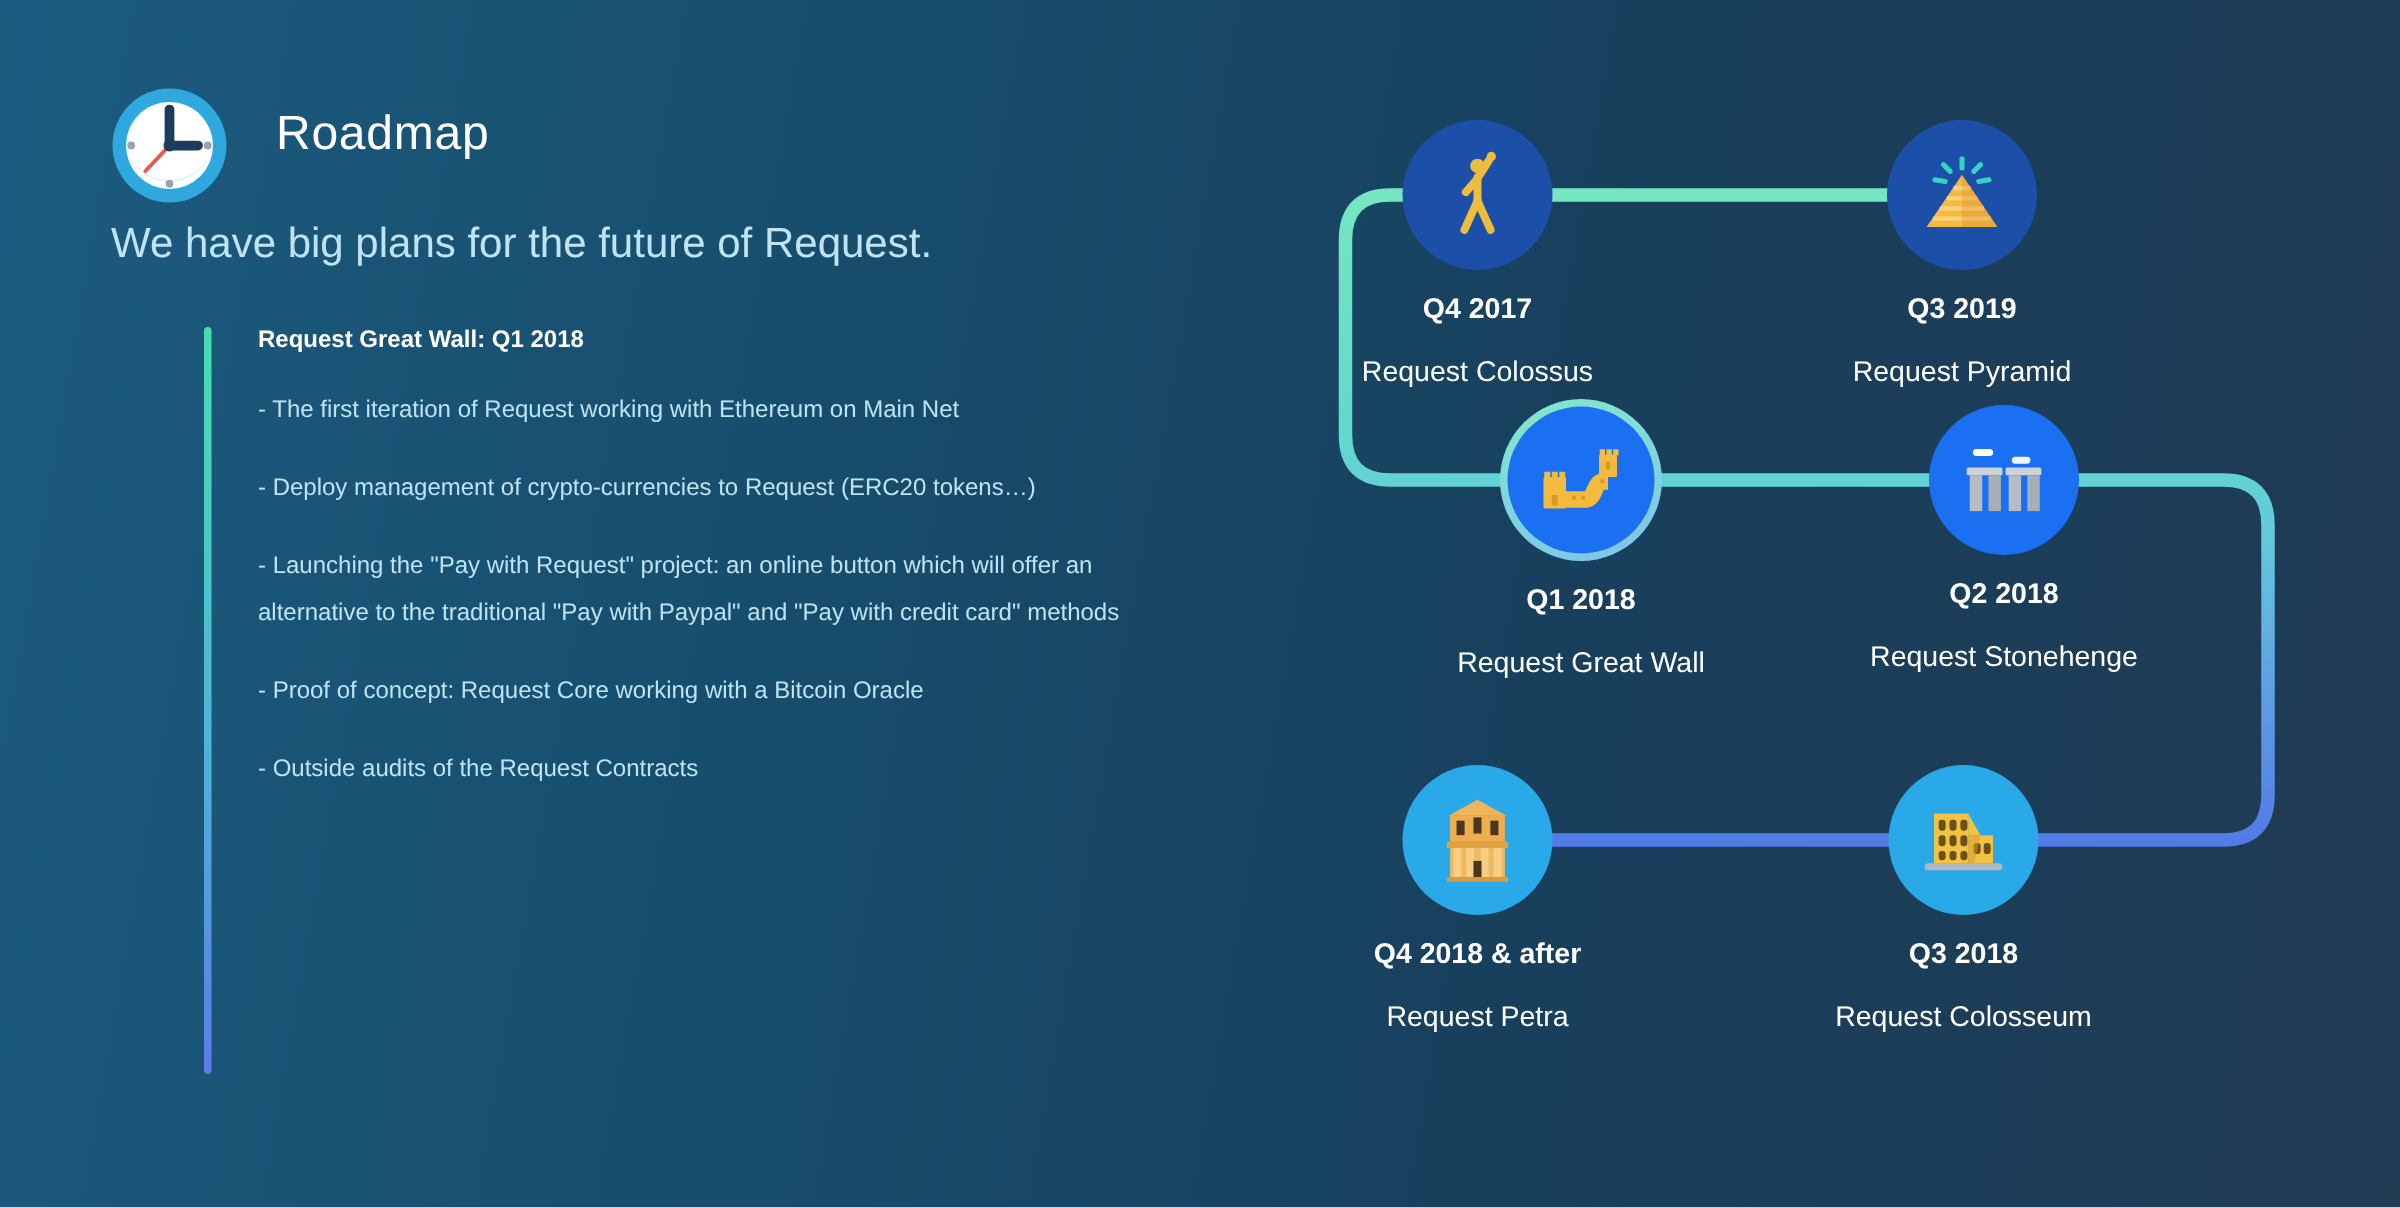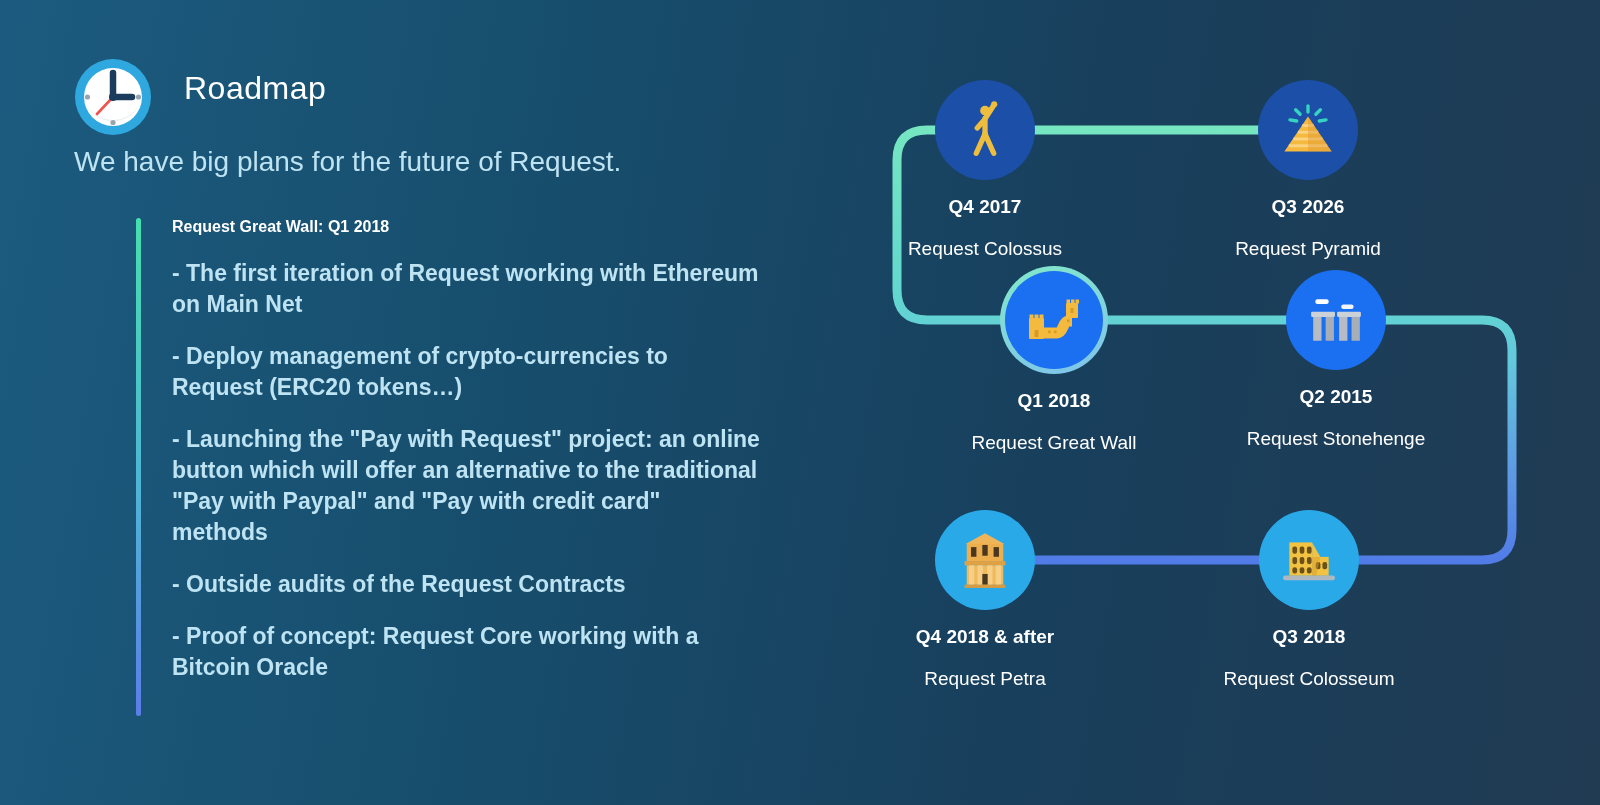--- a/index.html
+++ b/index.html
@@ -36,23 +36,22 @@
   }
   .details{
     position:absolute;left:172px;top:218px;width:590px;
   }
   .details h2{
     margin:0 0 22px 0;
     font-size:16px;font-weight:700;color:#FFFFFF;
   }
   .details p{
     margin:0 0 21px 0;
-    font-size:23px;line-height:31px;
+    font-size:16px;line-height:31px;
     color:var(--body-text,#BEE3F2);
-    font-weight:bold;
   }
   .details p:last-child{margin-bottom:0;}
   
   .timeline-svg{position:absolute;left:0;top:0;width:1600px;height:805px;}
   .milestone{
     position:absolute;width:240px;text-align:center;
   }
   .circle{
     width:100px;height:100px;border-radius:50%;
     margin:0 auto;display:flex;align-items:center;justify-content:center;
@@ -101,22 +100,22 @@
   </div>
   <div class="page-title">Roadmap</div>
   <div class="page-subtitle">We have big plans for the future of Request.</div>
 
   <div class="accent-line"></div>
   <div class="details">
     <h2>Request Great Wall: Q1 2018</h2>
     <p>- The first iteration of Request working with Ethereum on Main Net</p>
     <p>- Deploy management of crypto-currencies to Request (ERC20 tokens…)</p>
     <p>- Launching the "Pay with Request" project: an online button which will offer an alternative to the traditional "Pay with Paypal" and "Pay with credit card" methods</p>
+    <p>- Proof of concept: Request Core working with a Bitcoin Oracle</p>
     <p>- Outside audits of the Request Contracts</p>
-    <p>- Proof of concept: Request Core working with a Bitcoin Oracle</p>
   </div>
 
   <svg class="timeline-svg" viewBox="0 0 1600 805">
     <defs>
       <linearGradient id="pathGrad" gradientUnits="userSpaceOnUse" x1="0" y1="100" x2="0" y2="575">
         <stop offset="0" stop-color="#79E9BE"></stop>
         <stop offset="0.40" stop-color="#62D8CE"></stop>
         <stop offset="0.55" stop-color="#63C8DC"></stop>
         <stop offset="0.80" stop-color="#5E97E4"></stop>
         <stop offset="1" stop-color="#4F77E8"></stop>
@@ -156,21 +155,21 @@
         <polygon points="24,11 45,42 3,42" fill="#F6B93F"></polygon>
         <g stroke="#FBD27E" stroke-width="2.6">
           <line x1="19" y1="19" x2="29" y2="19"></line>
           <line x1="15" y1="25" x2="33" y2="25"></line>
           <line x1="11" y1="31" x2="37" y2="31"></line>
           <line x1="7" y1="37" x2="41" y2="37"></line>
         </g>
         <polygon points="24,11 45,42 24,42" fill="#D98E2B" opacity="0.35"></polygon>
       </svg>
     </div>
-    <div class="quarter">Q3 2026</div>
+    <div class="quarter">Q3 2019</div>
     <div class="m-name">Request Pyramid</div>
   </div>
 
   <div class="milestone m-greatwall">
     <div class="ring">
       <div class="circle bright">
         <svg width="58" height="54" viewBox="0 0 58 54">
           <rect x="4" y="25" width="15" height="21" rx="1" fill="#F3BA3D"></rect>
           <g fill="#F3BA3D">
             <rect x="4.5" y="21.5" width="4" height="4"></rect>
@@ -204,21 +203,21 @@
         <rect x="7" y="3" width="13" height="4.5" rx="2.2" fill="#FFFFFF"></rect>
         <rect x="32" y="8" width="12" height="4.5" rx="2.2" fill="#F2F5F8"></rect>
         <rect x="3" y="15" width="23" height="5" rx="1" fill="#CDD2D8"></rect>
         <rect x="28" y="15" width="23" height="5" rx="1" fill="#CDD2D8"></rect>
         <rect x="5" y="20" width="8" height="23" fill="#B7BCC4"></rect>
         <rect x="17" y="20" width="8" height="23" fill="#A8AEB6"></rect>
         <rect x="30" y="20" width="8" height="23" fill="#B7BCC4"></rect>
         <rect x="42" y="20" width="8" height="23" fill="#A8AEB6"></rect>
       </svg>
     </div>
-    <div class="quarter">Q2 2015</div>
+    <div class="quarter">Q2 2018</div>
     <div class="m-name">Request Stonehenge</div>
   </div>
 
   <div class="milestone m-petra">
     <div class="circle light">
       <svg width="52" height="58" viewBox="0 0 48 54">
         <polygon points="24,2 42,12 6,12" fill="#F0B558"></polygon>
         <rect x="7" y="12" width="34" height="16" fill="#EDAE4E"></rect>
         <rect x="11" y="15" width="5" height="9" fill="#4A371F"></rect>
         <rect x="21.5" y="13" width="5" height="10" fill="#4A371F"></rect>

